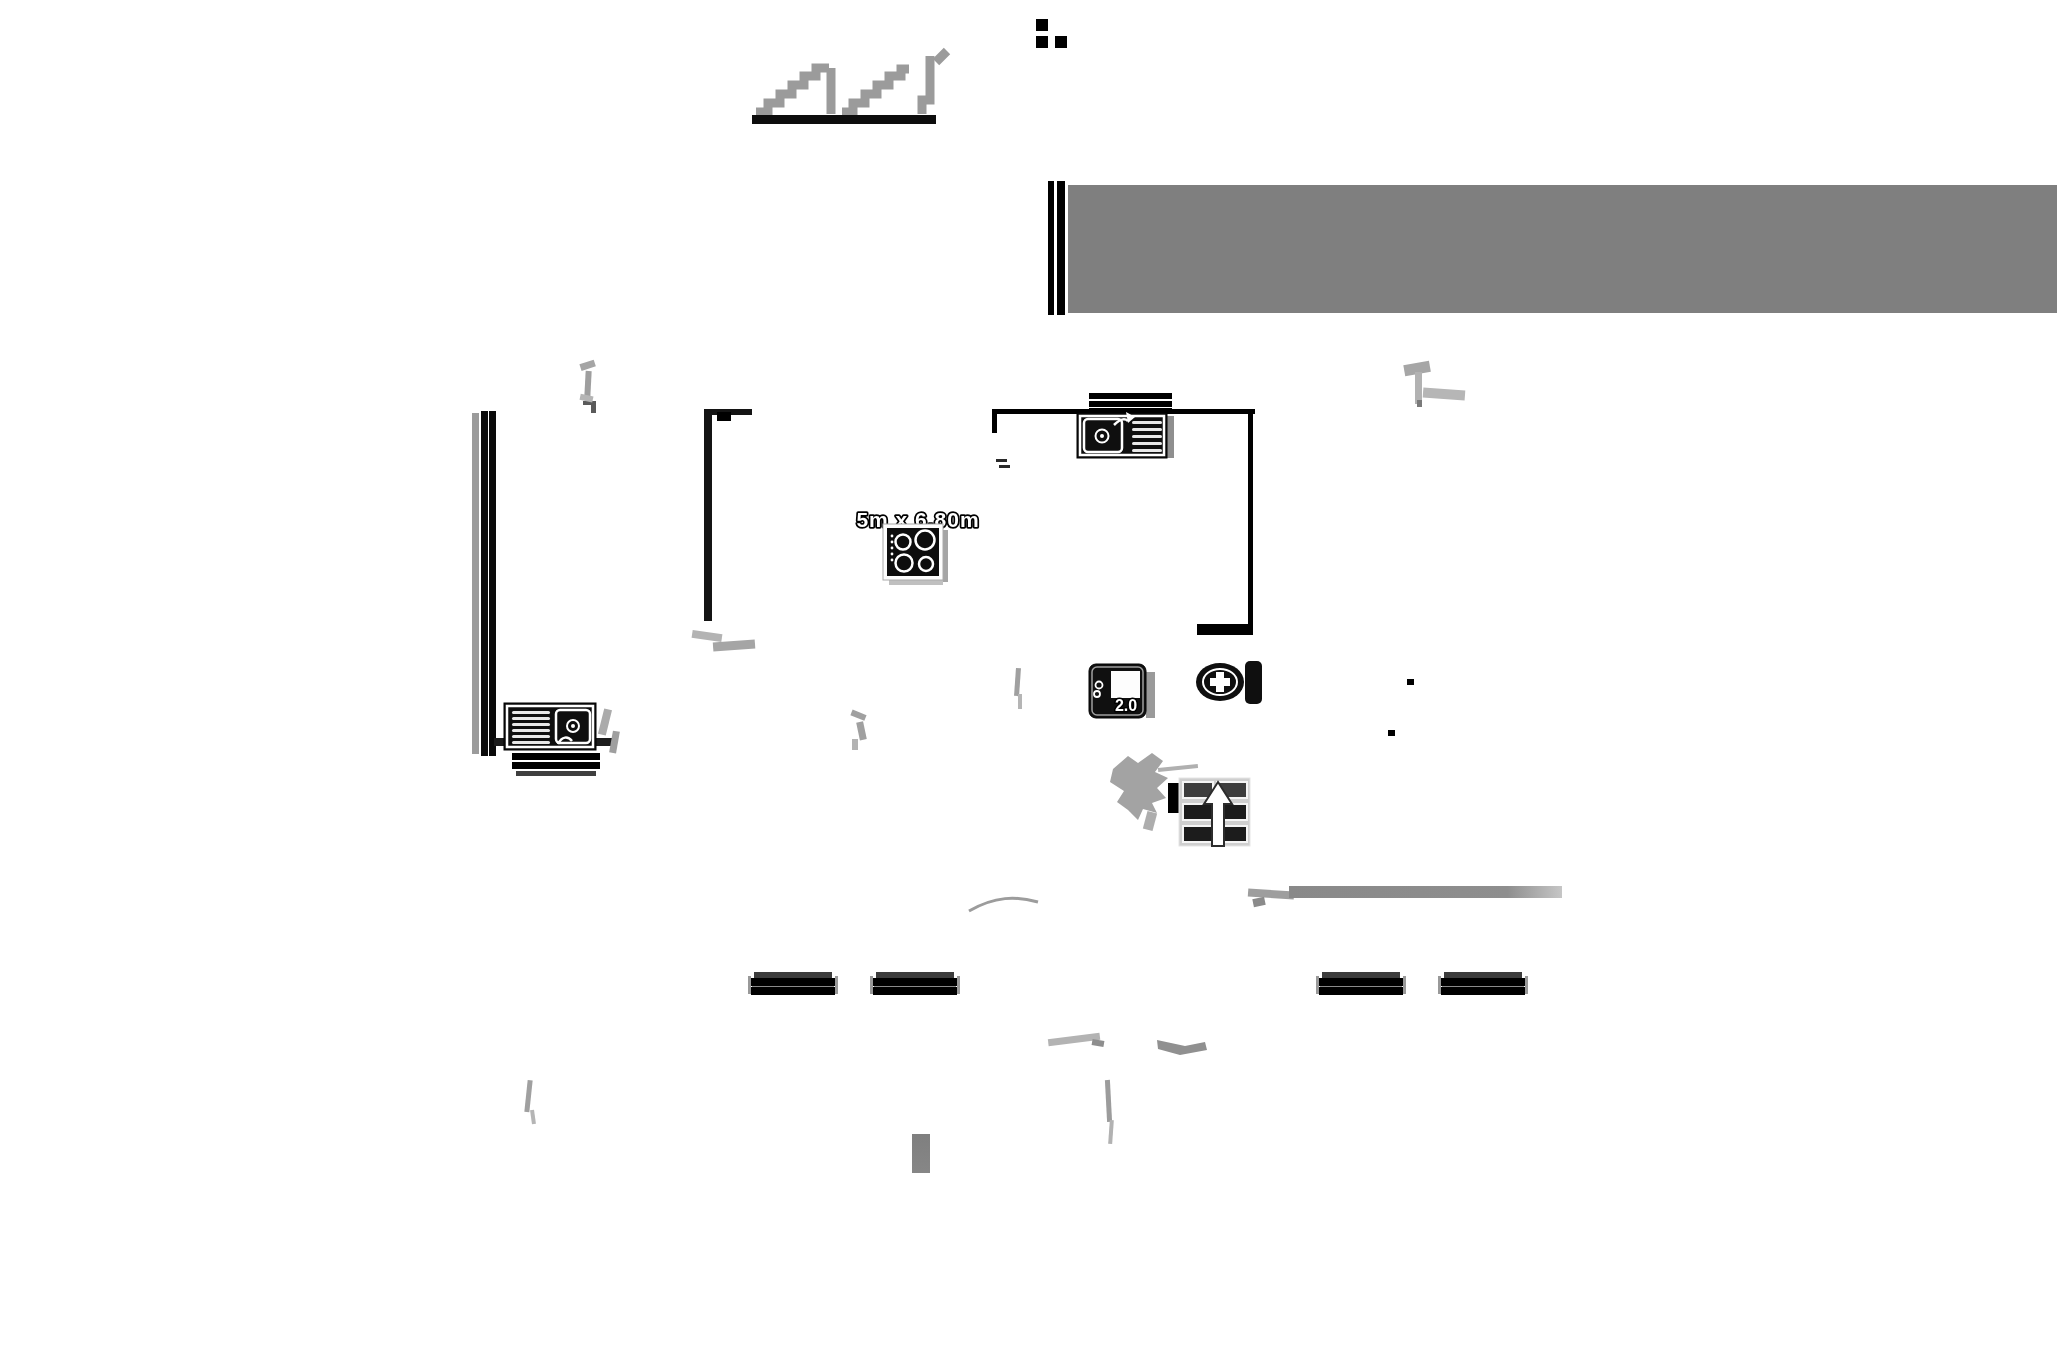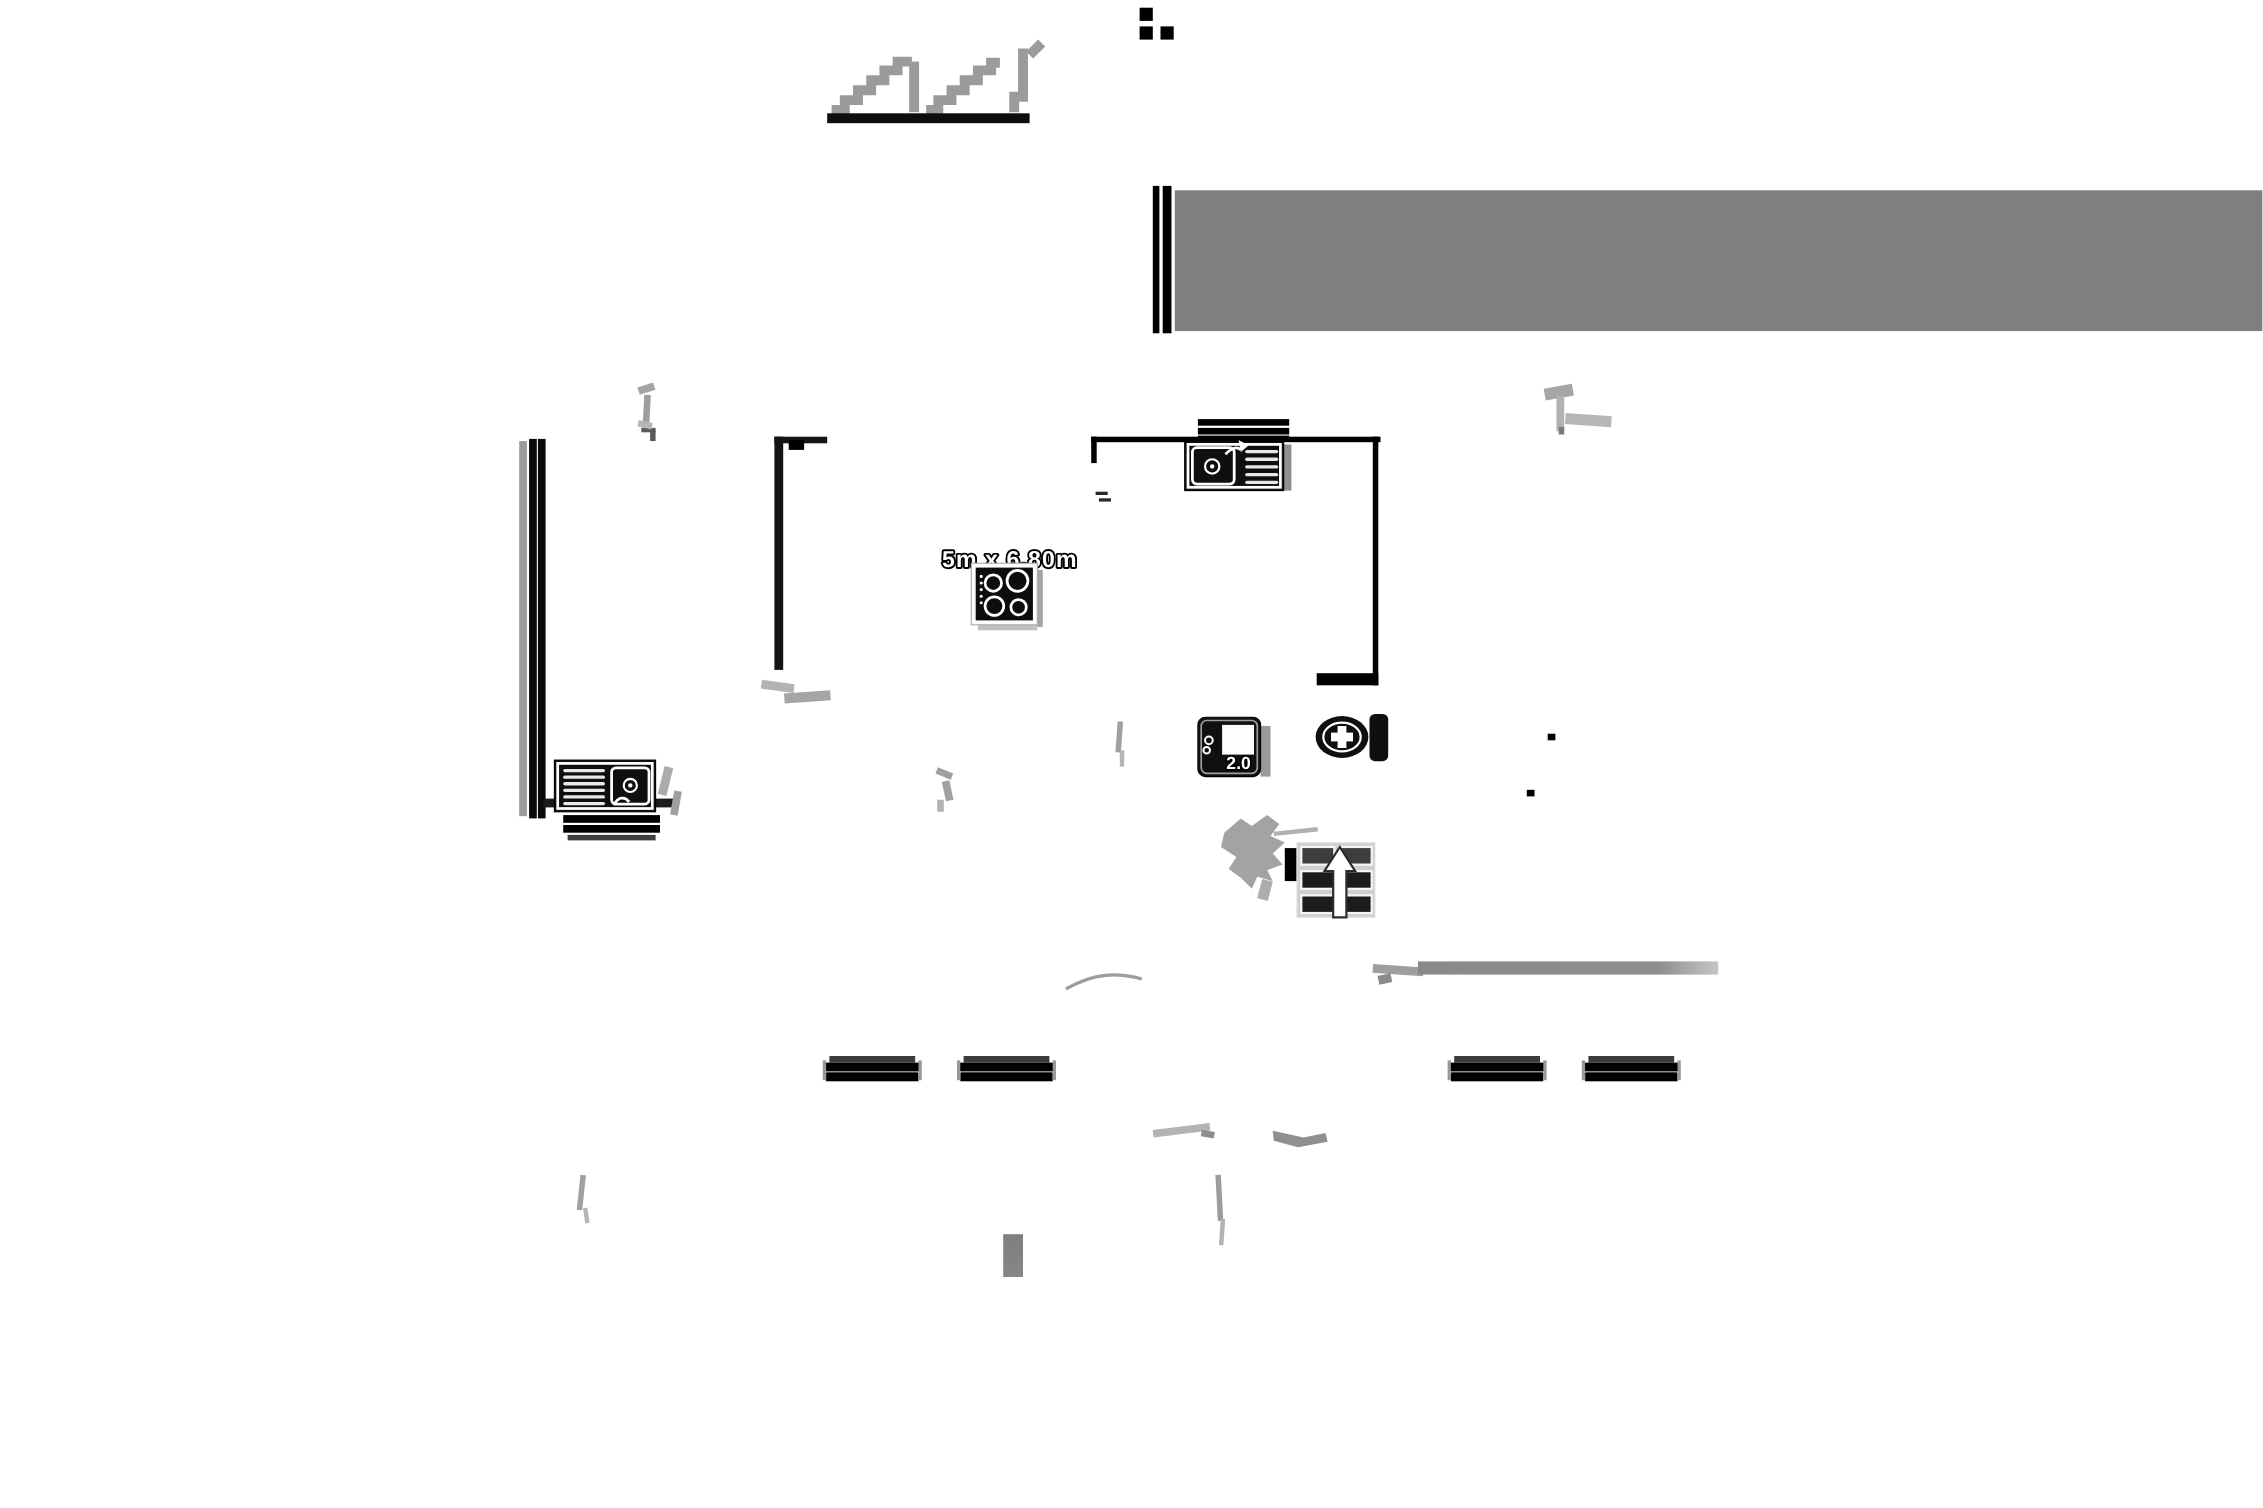--- a/index.html
+++ b/index.html
@@ -1,17 +1,17 @@
 <!DOCTYPE html>
 <html><head>
 <meta charset="utf-8">
 <style>
   html,body{margin:0;padding:0;background:#fff;}
   #canvas{position:relative;width:2057px;height:1161px;background:#fff;overflow:hidden;
-          font-family:"Liberation Sans",sans-serif;}
+          font-family:"Liberation Sans",sans-serif;margin-top:12px;}
   svg{position:absolute;left:0;top:0;}
   text{font-family:"Liberation Sans","DejaVu Sans",sans-serif;}
 </style>
 </head>
 <body>
 
 <div id="canvas">
 <svg width="2057" height="1371" viewBox="0 0 2057 1371">
   <defs>
     <linearGradient id="hbar" x1="0" y1="0" x2="1" y2="0">

